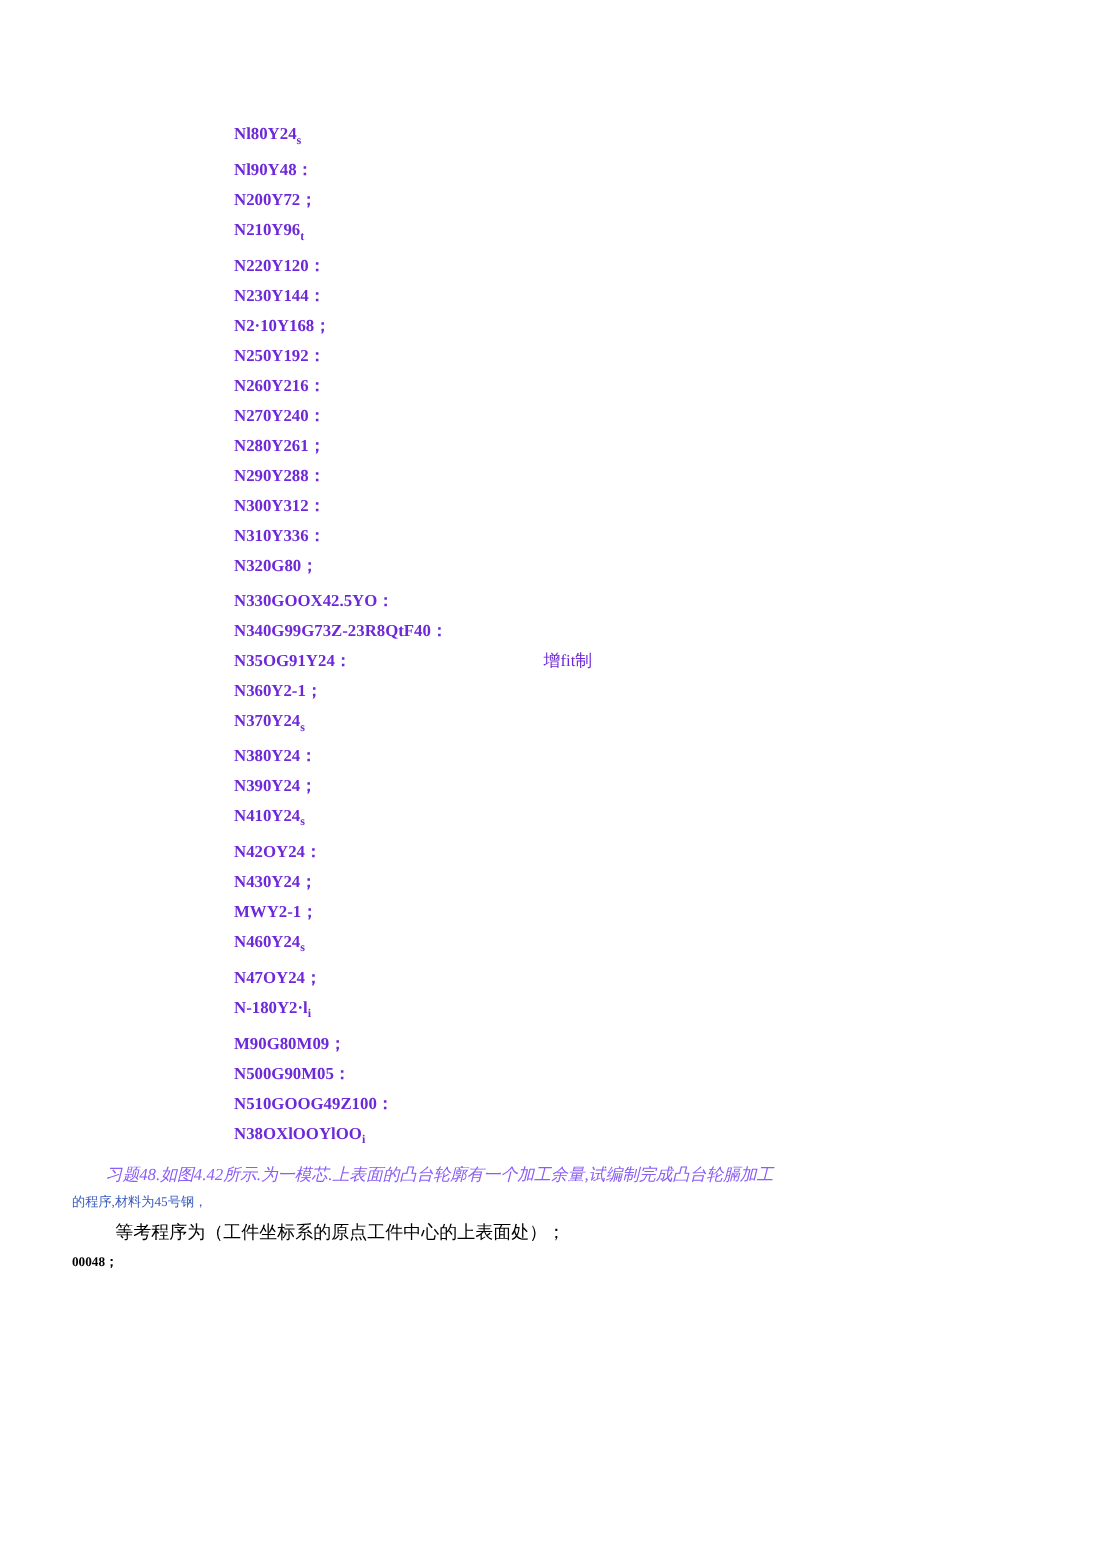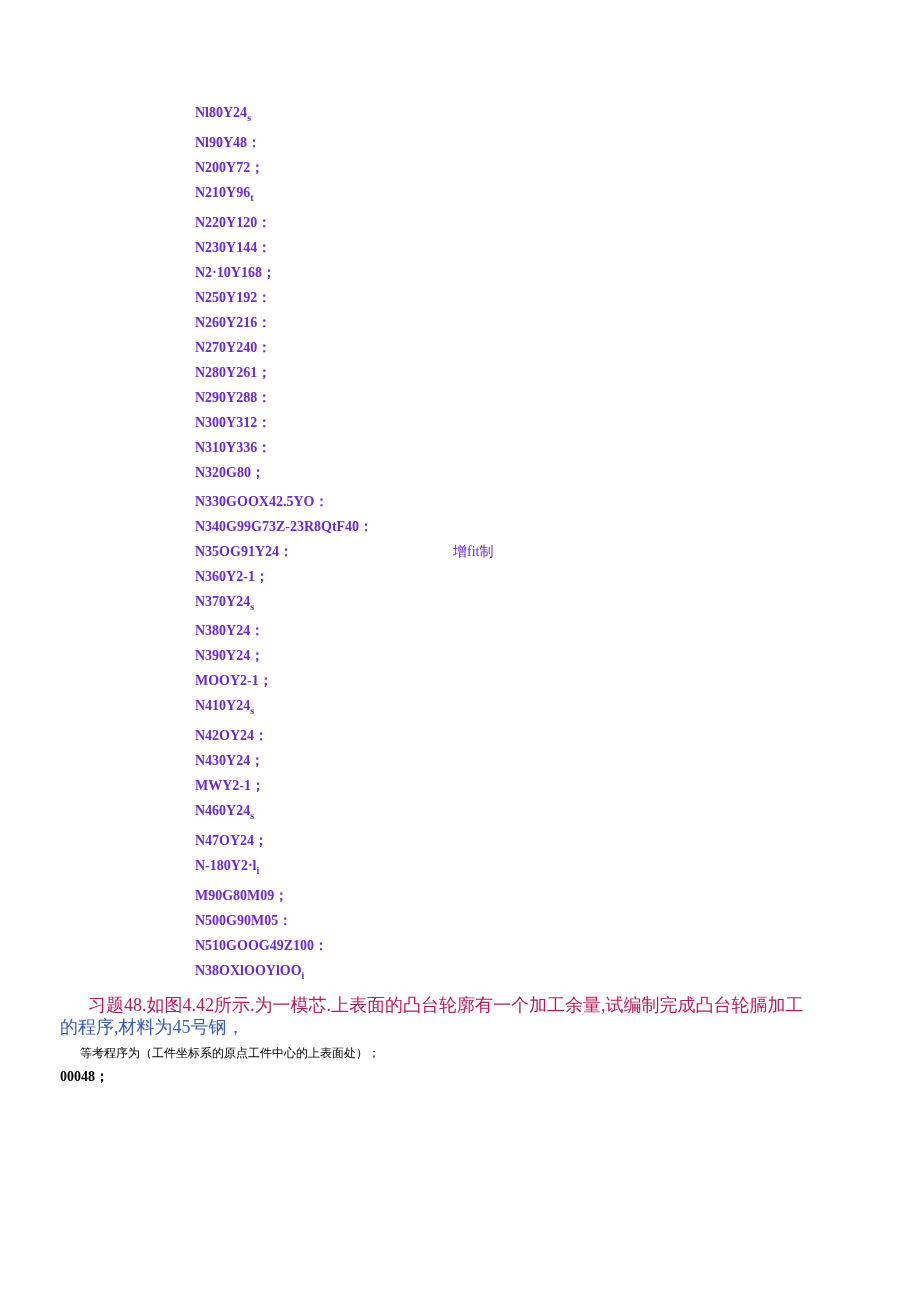--- a/index.html
+++ b/index.html
@@ -27,42 +27,43 @@
     font-size: 10px;
     vertical-align: sub;
     font-weight: bold;
   }
   .comment {
     display: inline-block;
     margin-left: 160px;
     font-weight: normal;
   }
   .para-blue {
-    color: #be185d;
-    font-size: 18px;
+    color: #8b5cf6;
+    font-size: 14px;
     line-height: 22px;
     margin-left: 28px;
     margin-top: 6px;
+    font-style: italic;
   }
   .para-blue2 {
     color: #3b5bbf;
-    font-size: 18px;
+    font-size: 11px;
     line-height: 22px;
     margin-left: 0px;
   }
   .para-black {
     color: #000;
-    font-size: 12px;
+    font-size: 15px;
     line-height: 22px;
-    margin-left: 20px;
+    margin-left: 36px;
     margin-top: 4px;
   }
   .para-black2 {
     color: #000;
-    font-size: 14px;
+    font-size: 11px;
     line-height: 22px;
     margin-left: 0px;
     font-weight: bold;
     margin-top: 2px;
   }
   .group-gap {
     height: 4px;
   }
 </style>
 </head>
@@ -87,21 +88,20 @@
       <div class="code-line"><span>N310Y336：</span></div>
       <div class="code-line"><span>N320G80；</span></div>
       <div class="group-gap"></div>
       <div class="code-line"><span>N330GOOX42.5YO：</span></div>
       <div class="code-line"><span>N340G99G73Z-23R8QtF40：</span></div>
       <div class="code-line"><span>N35OG91Y24：</span><span class="comment">增fit制</span></div>
       <div class="code-line"><span>N360Y2-1；</span></div>
       <div class="code-line"><span>N370Y24</span><span class="sub">s</span></div>
       <div class="code-line"><span>N380Y24：</span></div>
       <div class="code-line"><span>N390Y24；</span></div>
-      <div class="code-line"><span>MOOY2-1；</span></div>
       <div class="code-line"><span>N410Y24</span><span class="sub">s</span></div>
       <div class="code-line"><span>N42OY24：</span></div>
       <div class="code-line"><span>N430Y24；</span></div>
       <div class="code-line"><span>MWY2-1；</span></div>
       <div class="code-line"><span>N460Y24</span><span class="sub">s</span></div>
       <div class="code-line"><span>N47OY24；</span></div>
       <div class="code-line"><span>N-180Y2·l</span><span class="sub">i</span></div>
       <div class="code-line"><span>M90G80M09；</span></div>
       <div class="code-line"><span>N500G90M05：</span></div>
       <div class="code-line"><span>N510GOOG49Z100：</span></div>

